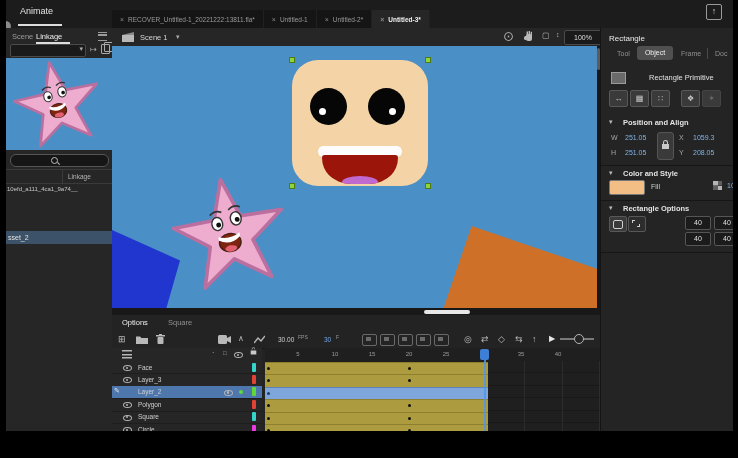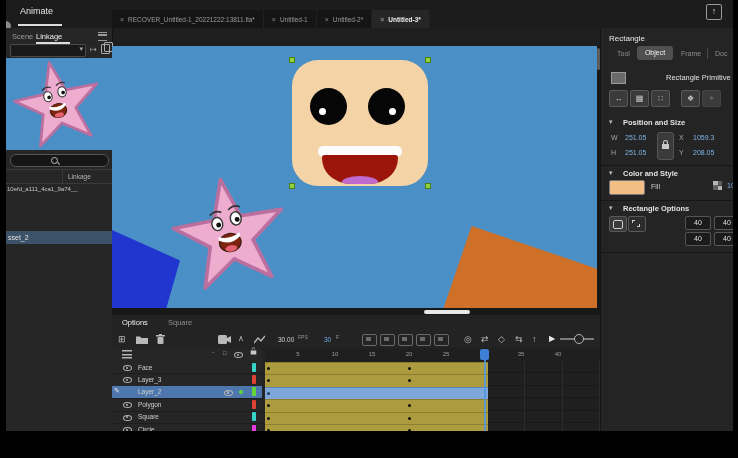--- a/index.html
+++ b/index.html
@@ -74,21 +74,21 @@
   .poly-orange{position:absolute;left:320px;top:180px;width:165px;height:82px;background:#cf7028;
     clip-path:polygon(24% 0%,100% 52%,100% 100%,7% 100%);}
 
   
   #rightpanel{position:absolute;left:594px;top:28px;width:140px;height:420px;background:#242424;border-left:1px solid #141414;}
   .prop-title{position:absolute;left:8px;top:6px;font-size:8px;color:#e8e8e8;}
   .ptab{position:absolute;top:22px;font-size:7px;color:#8f8f8f;}
   .ptab-btn{position:absolute;left:36px;top:18px;width:36px;height:14px;background:#505050;border-radius:3px;color:#f0f0f0;font-size:7px;text-align:center;line-height:14px;}
   .ptab-sep{position:absolute;top:20px;width:1px;height:11px;background:#4a4a4a;}
   .obj-icon{position:absolute;left:10px;top:44px;width:13px;height:10px;background:#6a6a6a;border:1px solid #9a9a9a;}
-  .obj-type{position:absolute;left:30px;top:45px;font-size:7.5px;color:#e0e0e0;padding-left:35px;}
+  .obj-type{position:absolute;left:13px;top:45px;font-size:7.5px;color:#e0e0e0;padding-left:35px;}
   .pbtn{position:absolute;top:62px;width:17px;height:15px;background:#3a3a3a;border:1px solid #585858;border-radius:2px;color:#cfcfcf;font-size:8px;text-align:center;line-height:15px;}
   .pbtn.dim{color:#6a6a6a;border-color:#444;}
   .sec-head{position:absolute;font-size:7.5px;color:#e3e3e3;font-weight:bold;}
   .sec-car{position:absolute;font-size:7px;color:#bbb;}
   .pl{position:absolute;font-size:7px;color:#a5a5a5;}
   .pv{position:absolute;font-size:7px;color:#7fb4e8;}
   .lockbox{position:absolute;left:56px;top:104px;width:15px;height:26px;background:#3a3a3a;border:1px solid #555;border-radius:3px;}
   .lockg{position:absolute;left:4px;top:11px;width:7px;height:5px;background:#c9c9c9;}
   .lockg::before{content:"";position:absolute;top:-4px;left:1px;width:3px;height:3px;border:1.2px solid #c9c9c9;border-bottom:none;border-radius:3px 3px 0 0;}
   .pdiv{position:absolute;left:0;width:140px;height:1px;background:#161616;}
@@ -225,20 +225,41 @@
       <span>Linkage</span>
     </div>
 
     <span class="lib-item">10efd_a111_4ca1_9a74__</span>
 
     <div class="lib-item-selected">
       <span>sset_2</span>
     </div>
   </div>
 
+  <div id="stagebar">
+    <svg width="12" height="10" style="position:absolute;left:10px;top:4px;">
+      <rect x="0" y="3" width="12" height="7" fill="#b9b9b9"></rect>
+      <polygon points="0,3 12,0 12,3" fill="#8a8a8a"></polygon>
+    </svg>
+    <span class="scene-label">Scene 1</span>
+    <span class="scene-car">▾</span>
+
+    <span class="sb-ico" style="left:392px;">⨀</span>
+    <svg width="10" height="11" style="position:absolute;left:412px;top:3px;">
+      <rect x="2" y="3" width="6" height="7" rx="2" fill="#b9b9b9"></rect>
+      <rect x="0" y="5" width="3" height="4" rx="1.5" fill="#b9b9b9"></rect>
+      <rect x="2.6" y="0.5" width="1.4" height="4" fill="#b9b9b9"></rect>
+      <rect x="4.6" y="0" width="1.4" height="4" fill="#b9b9b9"></rect>
+      <rect x="6.6" y="0.8" width="1.4" height="4" fill="#b9b9b9"></rect>
+    </svg>
+    <span class="sb-ico" style="left:430px;font-size:8px;">▢</span>
+    <span class="sb-ico" style="left:444px;font-size:7px;">↕</span>
+    <span class="zoom-box">100%</span>
+    <span class="zoom-car">▾</span>
+  </div>
 
   <div id="canvas" style="background: rgb(74, 144, 199);">
 
     <div class="poly-blue"></div>
     <div class="poly-orange"></div>
 
     <svg width="124" height="120" viewBox="0 0 100 100" style="position:absolute;left:56px;top:128px;">
       <g transform="rotate(-10 50 50)">
         <polygon points="50,4 61.2,36.6 95.7,37.2 68.1,57.9 78.2,90.8 50,71 21.8,90.8 31.9,57.9 4.3,37.2 38.8,36.6" fill="#eeaccf" stroke="#bb6f9f" stroke-width="3" stroke-linejoin="round"></polygon>
         <ellipse cx="41" cy="40" rx="4.5" ry="5.5" fill="#fff" stroke="#333" stroke-width="1.2"></ellipse>
@@ -290,21 +311,21 @@
     <span class="obj-icon"></span>
     <span class="obj-type">Rectangle Primitive</span>
 
     <span class="pbtn" style="left:8px;">↔</span>
     <span class="pbtn" style="left:29px;">▦</span>
     <span class="pbtn" style="left:50px;">∷</span>
     <span class="pbtn" style="left:80px;">❖</span>
     <span class="pbtn dim" style="left:101px;">✶</span>
 
     <span class="sec-car" style="left:8px;top:90px;">▾</span>
-    <span class="sec-head" style="left:22px;top:90px;">Position and Size</span>
+    <span class="sec-head" style="left:22px;top:90px;">Position and Align</span>
 
     <span class="pl" style="left:10px;top:106px;">W</span>
     <span class="pv" style="left:24px;top:106px;">251.05</span>
     <div class="lockbox">
           <span class="lockg"></span>
         </div>
     <span class="pl" style="left:78px;top:106px;">X</span>
     <span class="pv" style="left:92px;top:106px;">1059.3</span>
     <span class="pl" style="left:10px;top:121px;">H</span>
     <span class="pv" style="left:24px;top:121px;">251.05</span>

